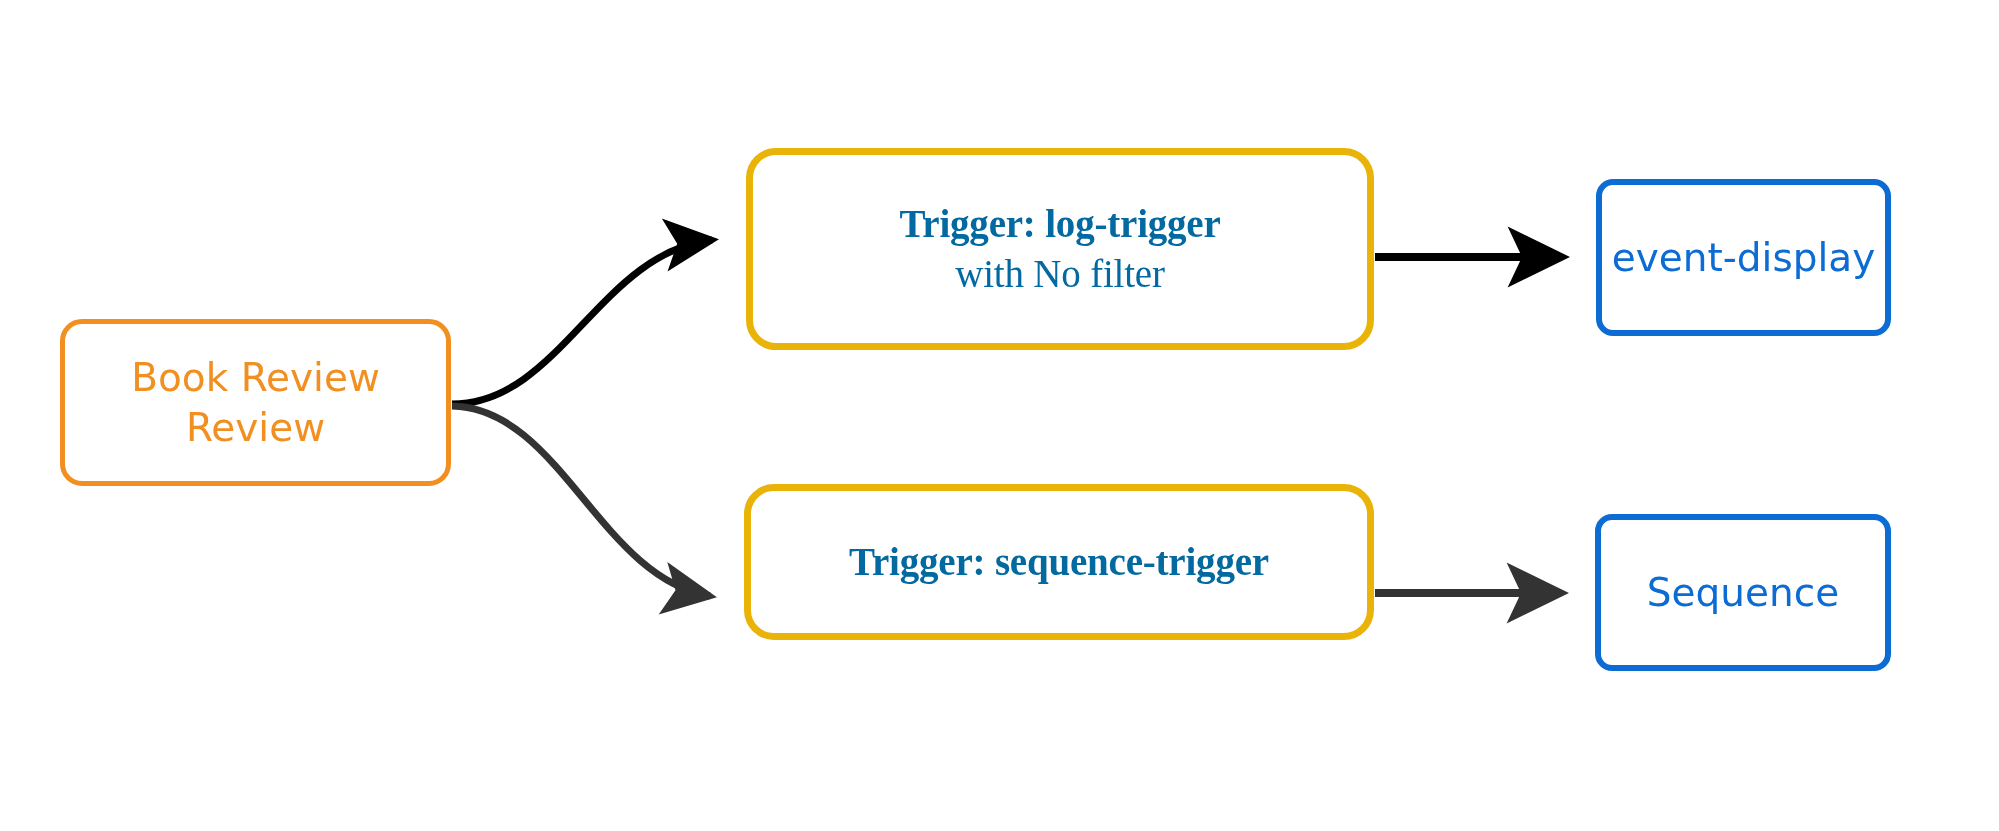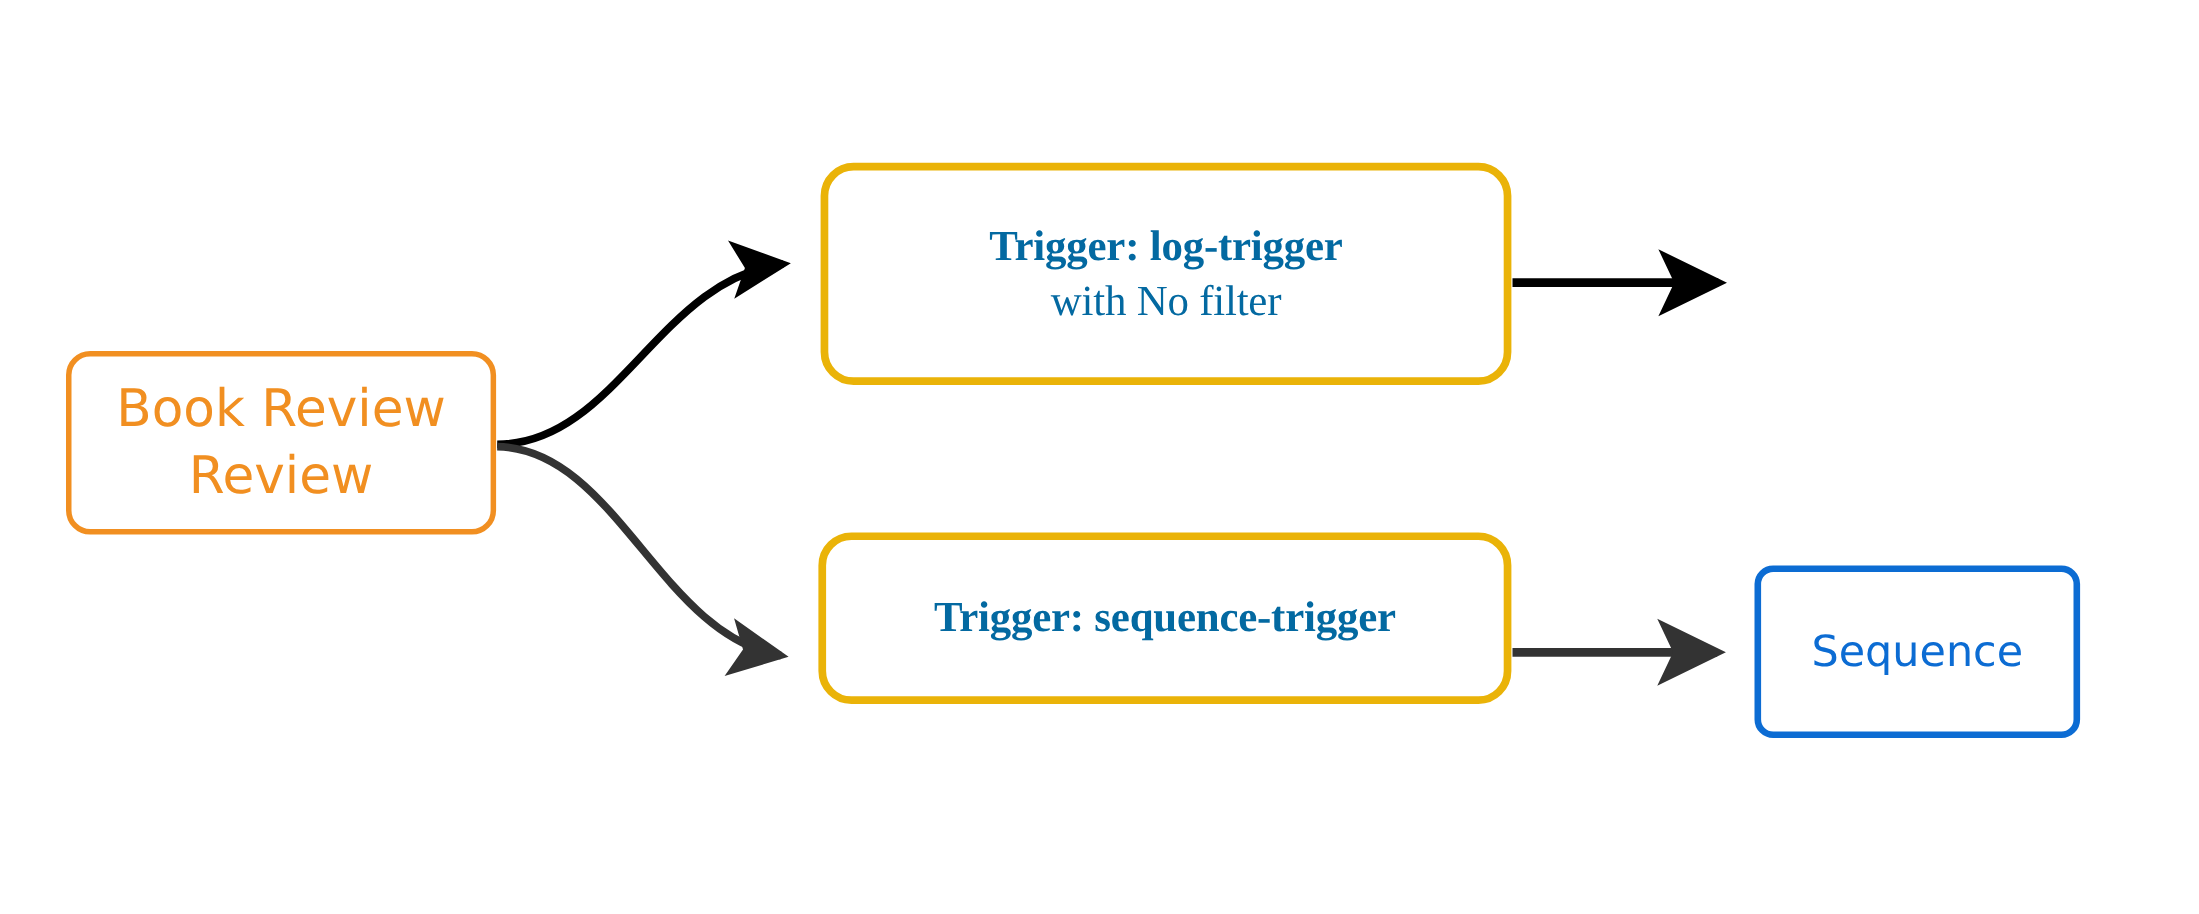--- a/index.html
+++ b/index.html
@@ -38,21 +38,21 @@
 
   
   .node-broker {
     left: 60px;
     top: 319px;
     width: 391px;
     height: 167px;
     border: 5px solid #f18f21;
     border-radius: 22px;
     color: #f18f21;
-    font-size: 47px;
+    font-size: 39px;
     font-weight: 400;
   }
   .node-broker .line { display: block; }
 
   
   .node-trigger {
     border: 7px solid #eab308;
     border-radius: 30px;
     color: #0369a1;
     font-family: Liberation Serif, serif;
@@ -132,18 +132,21 @@
 
   <div class="node node-trigger node-trigger-log">
     <span class="title">Trigger: log-trigger</span>
     <span class="subtitle">with No filter</span>
   </div>
 
   <div class="node node-trigger node-trigger-sequence">
     <span class="title">Trigger: sequence-trigger</span>
   </div>
 
+  <div class="node node-target node-target-event-display">
+    <span>event-display</span>
+  </div>
 
   <div class="node node-target node-target-sequence">
     <span>Sequence</span>
   </div>
 
 </div>
 
 </body></html>

